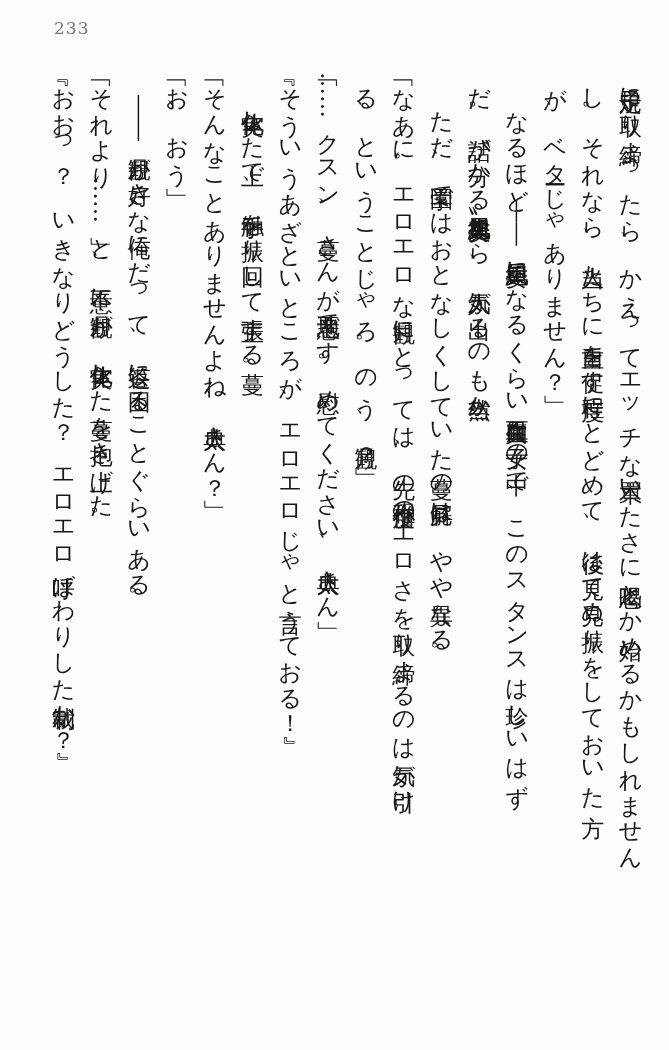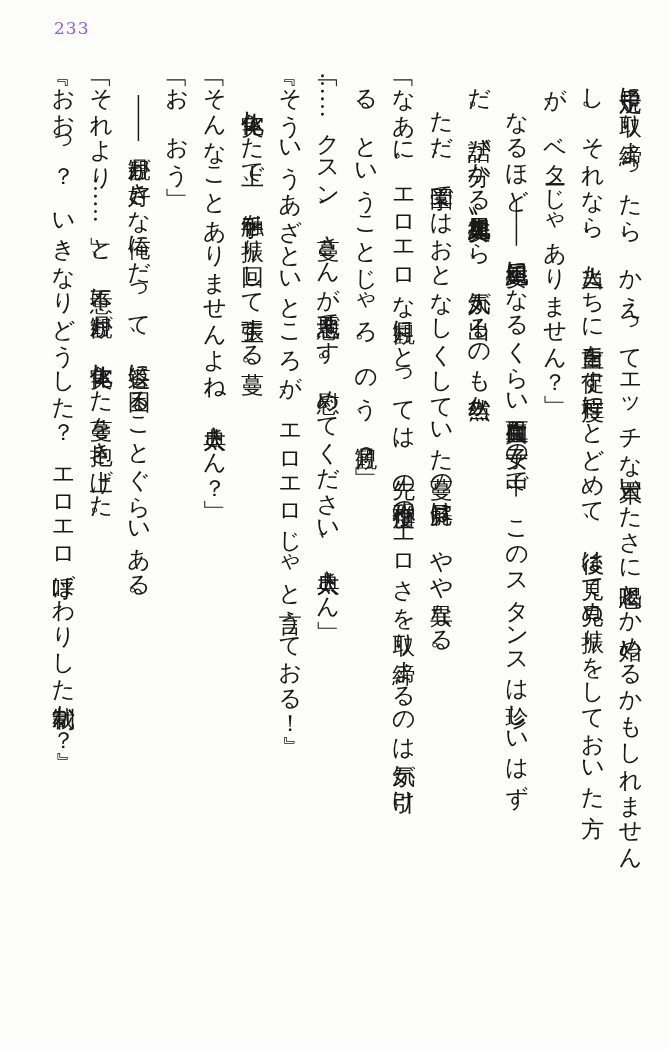--- a/index.html
+++ b/index.html
@@ -17,21 +17,21 @@
     width: 669px;
     height: 1050px;
     background: #fdfdfc;
     overflow: hidden;
   }
   .page-number {
     position: absolute;
     left: 54px;
     top: 18px;
     font-size: 17px;
-    color: #8b5cf6;
+    color: #737373;
     letter-spacing: 1px;
     font-family: "DejaVu Serif", serif;
     text-align: center;
   }
   .text-block {
     position: absolute;
     top: 72px;
     right: 20px;
     height: 930px;
     writing-mode: vertical-rl;

